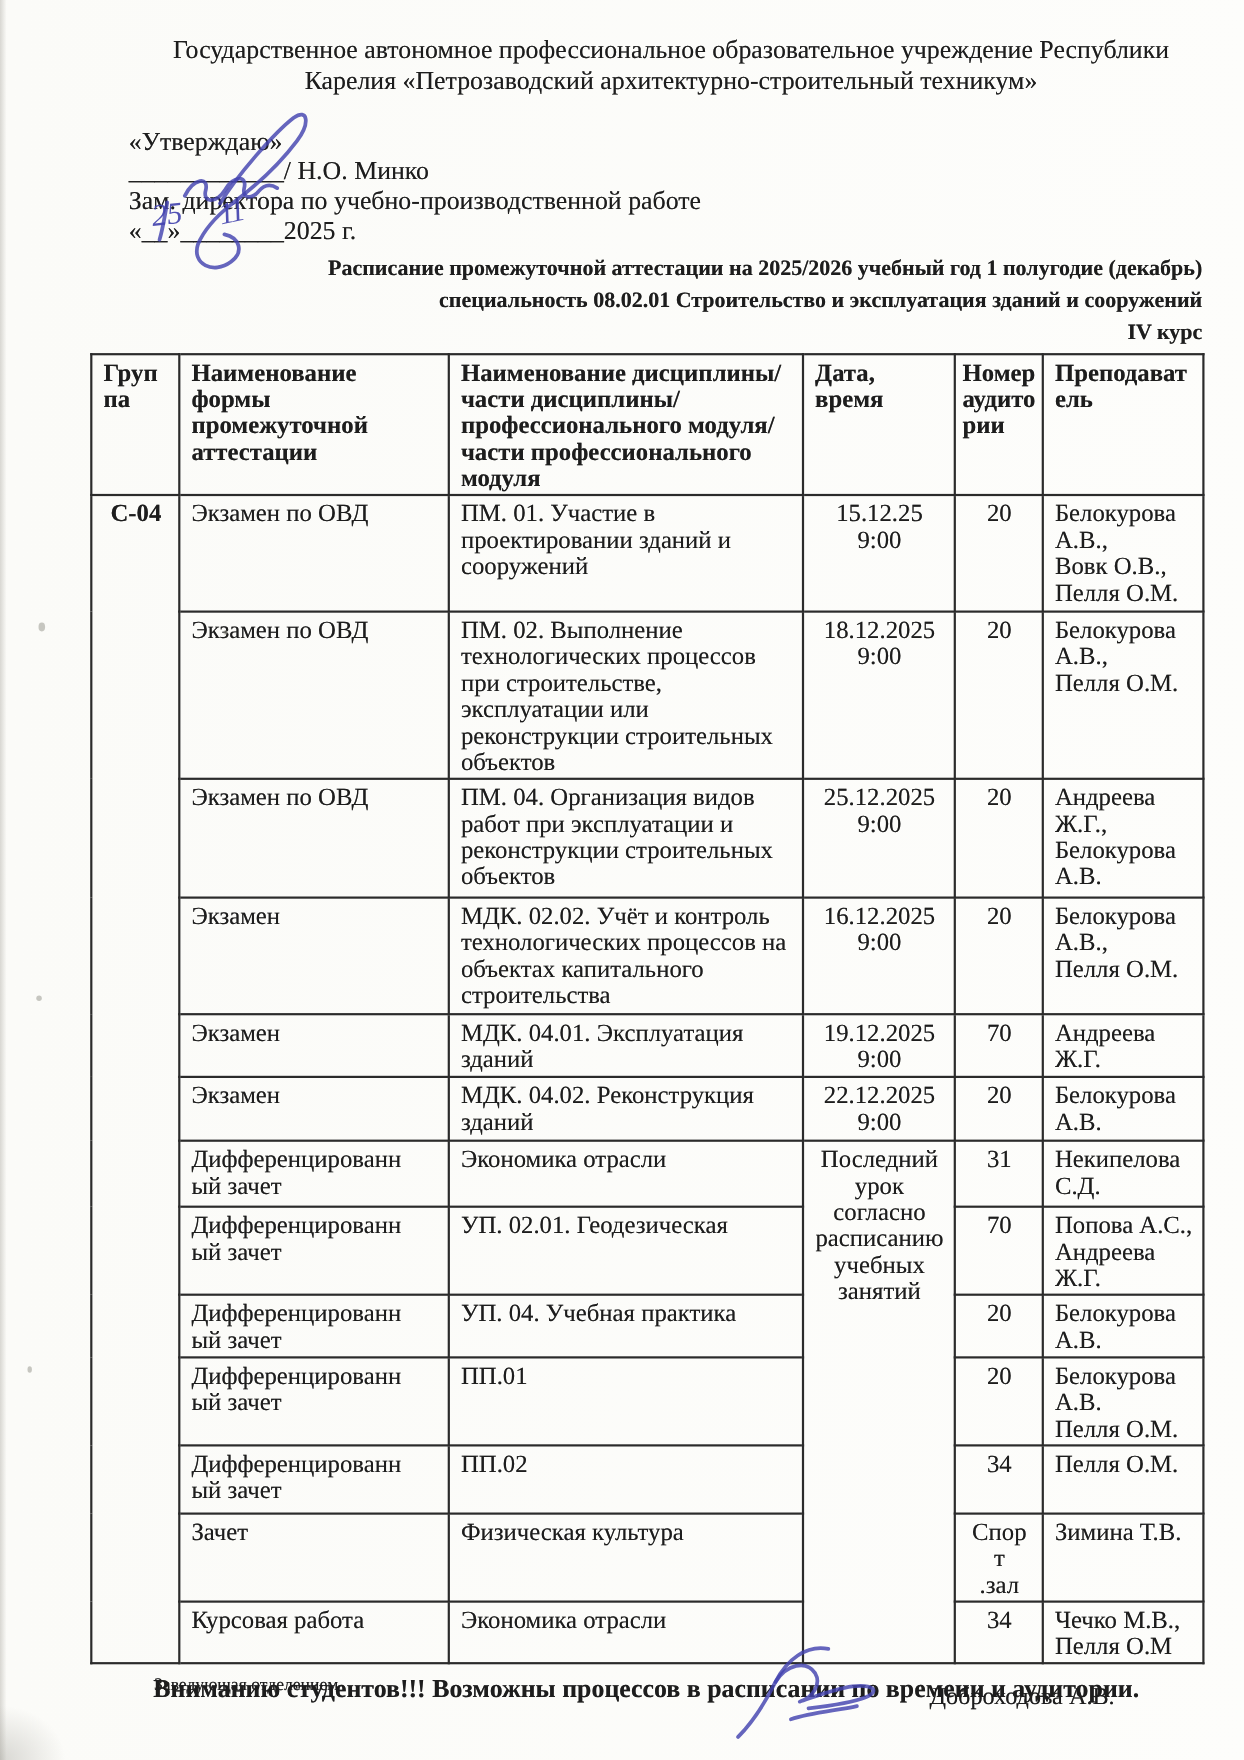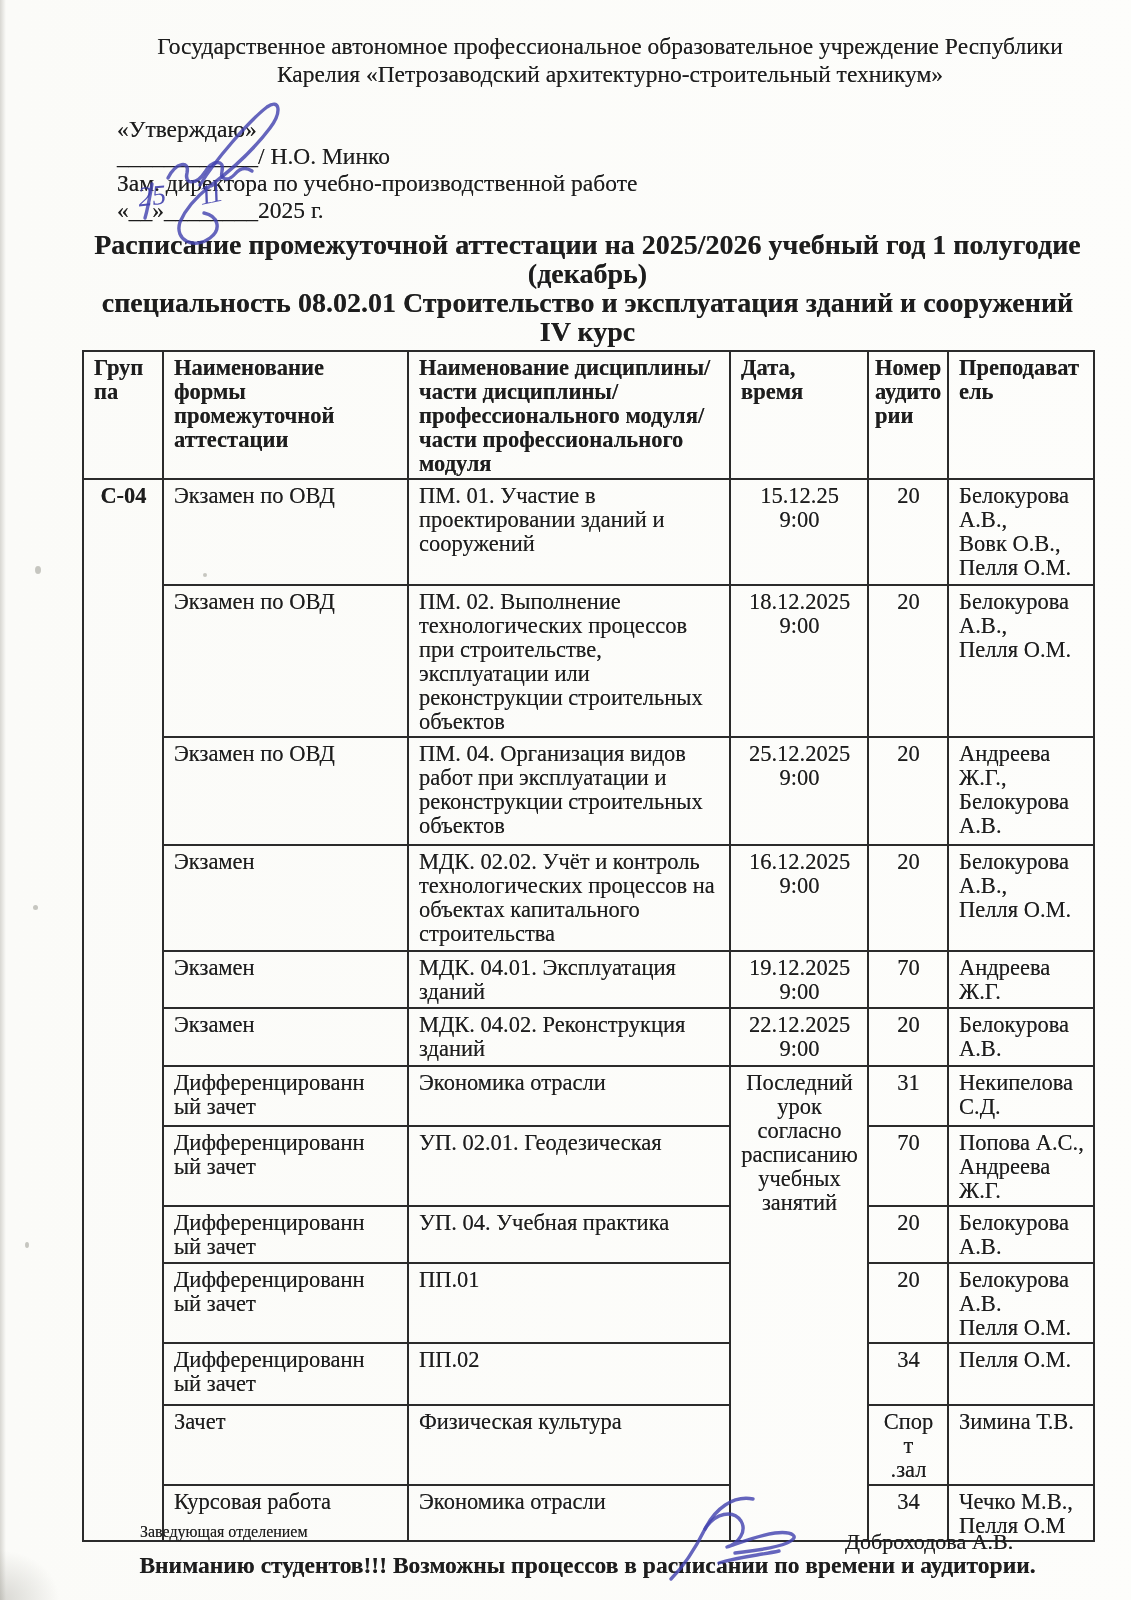--- a/index.html
+++ b/index.html
@@ -30,22 +30,22 @@
   .approve .row{white-space:pre;}
   .sig-hand{position:absolute;color:#4040ad;font-style:italic;opacity:.9;
     font-size:28px;line-height:28px;text-shadow:none;}
   .hand-day{left:138px;top:182px;transform:rotate(-6deg);}
   .hand-month{left:199px;top:180px;transform:rotate(-12deg);letter-spacing:-2px;}
   .ink{position:absolute;pointer-events:none;}
   .ink path{fill:none;stroke:#4343b0;stroke-width:3.4;stroke-linecap:round;stroke-linejoin:round;opacity:.82;}
   
   .title{
     margin-top:142px;
-    text-align:center;font-weight:bold;
-    font-size:28px;line-height:29px;
+    text-align:right;font-weight:bold;
+    font-size:20px;line-height:29px;
     width:1011px;margin-left:62px;
   }
   
   table.tbl{
     border-collapse:collapse;
     margin-left:62px;margin-top:4px;
     width:1011px;table-layout:fixed;
     font-size:22.5px;line-height:24px;
   }
   table.tbl td{

